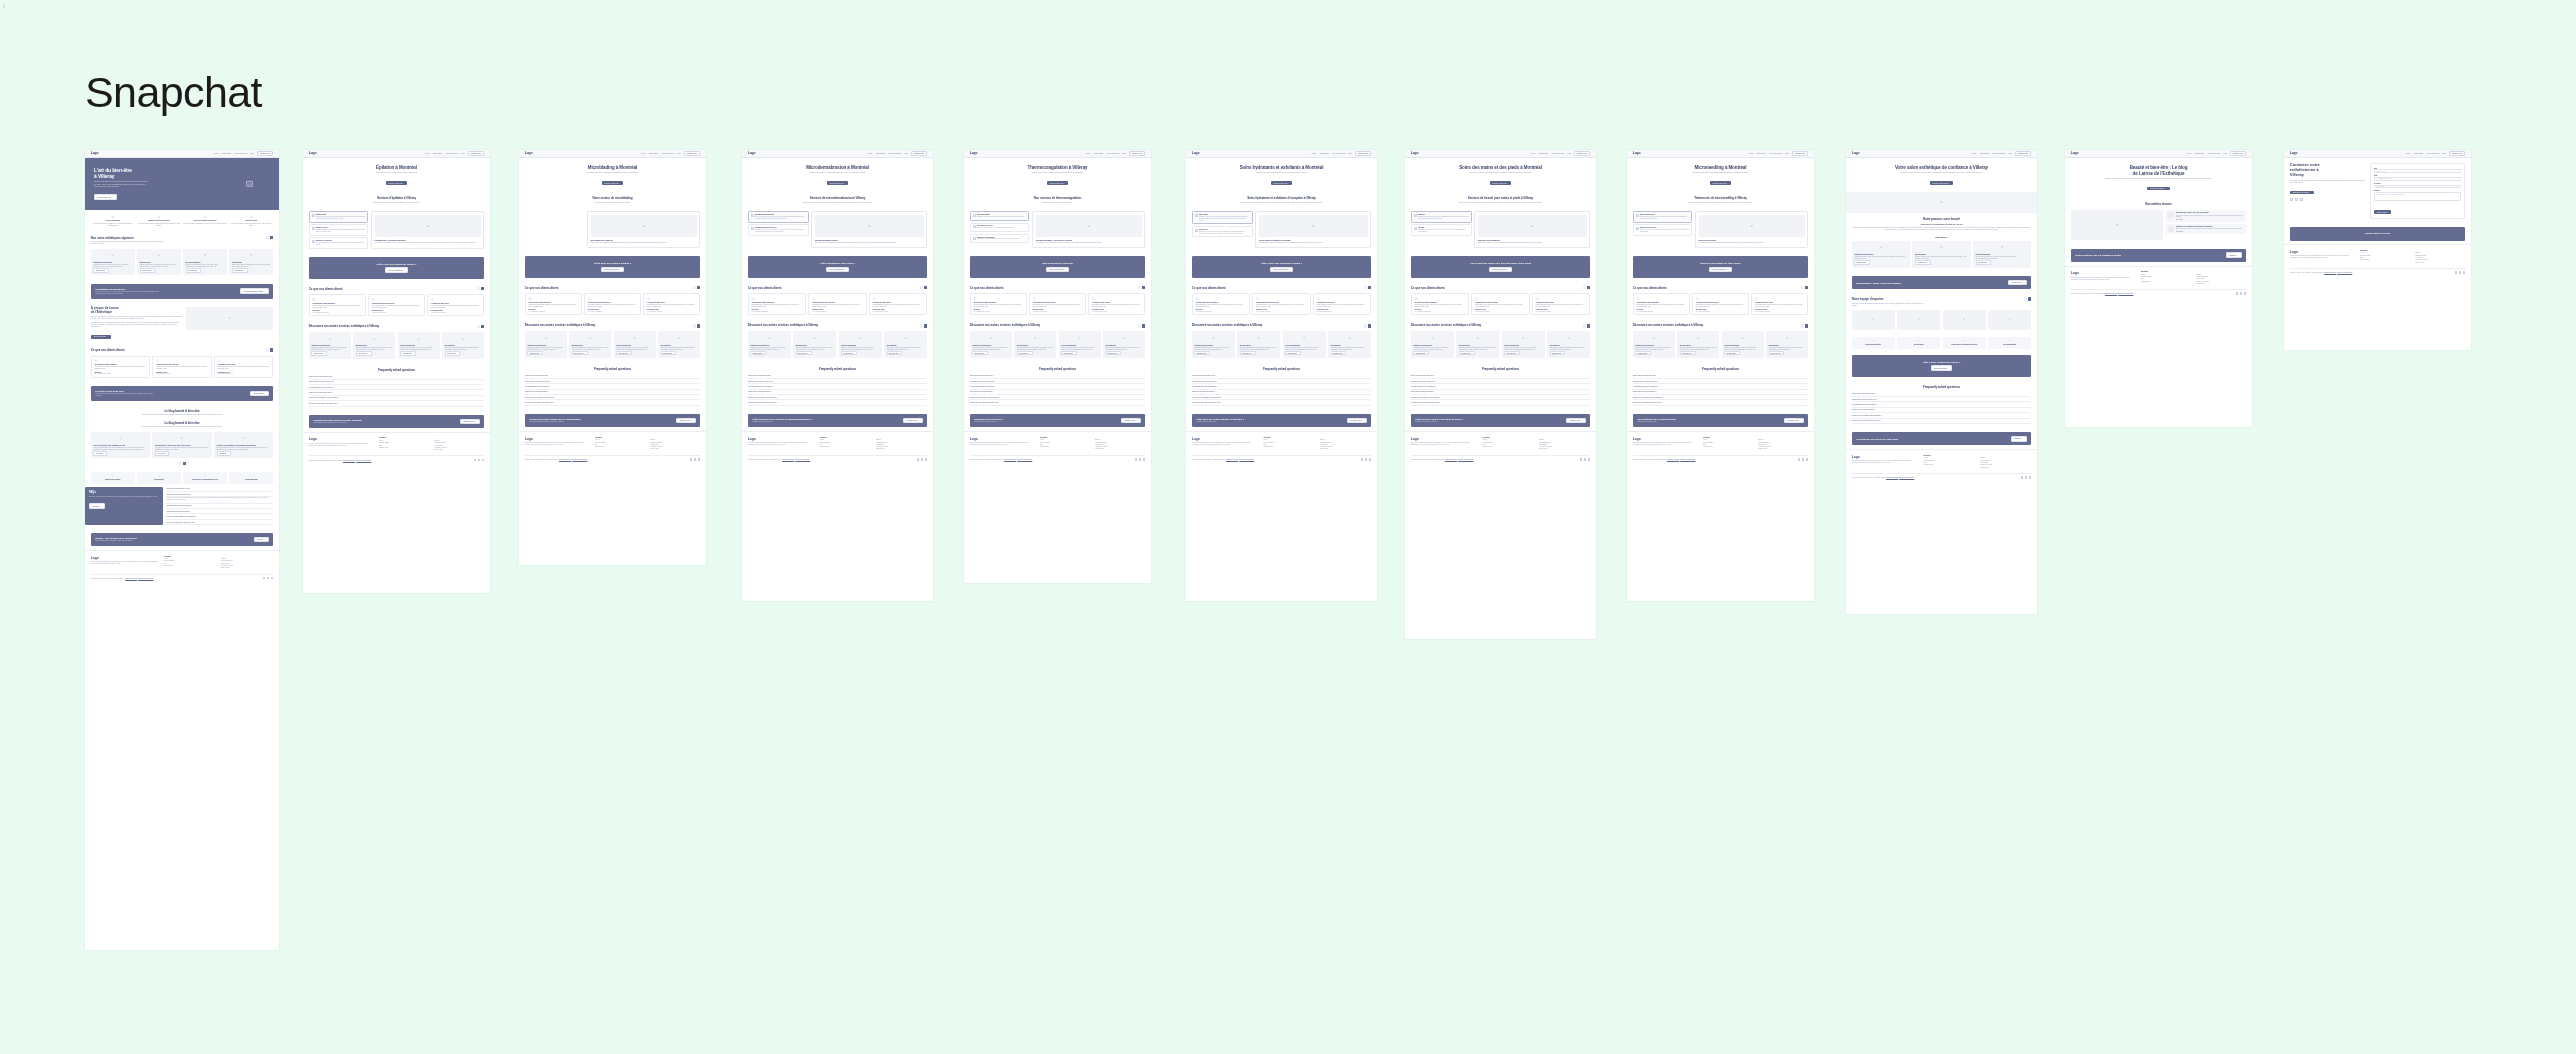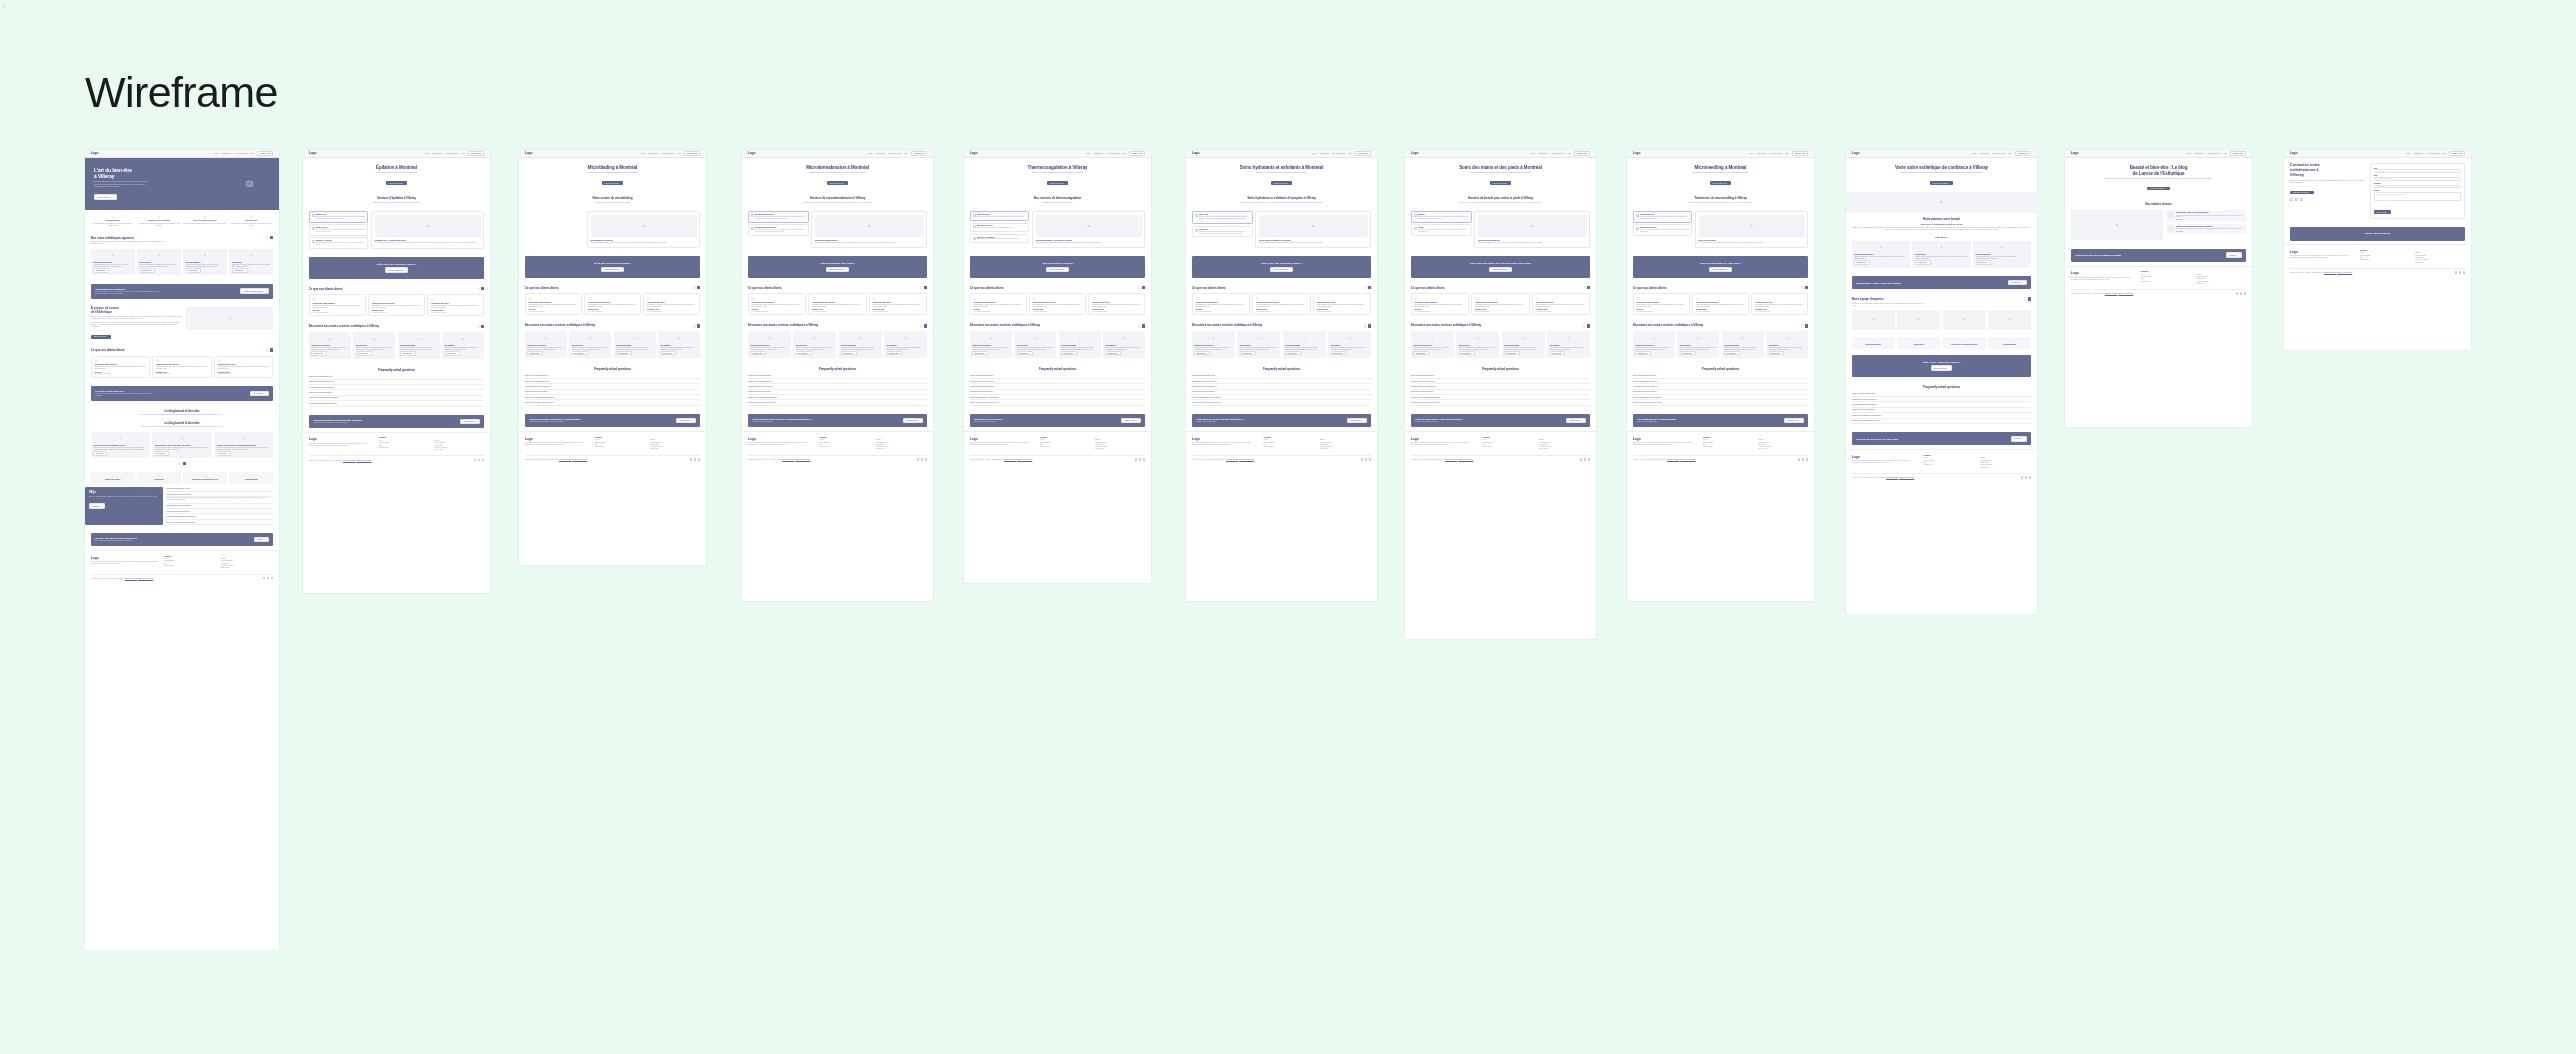--- a/index.html
+++ b/index.html
@@ -187,21 +187,21 @@
   .teamgrid { display:flex; gap:2.3px; margin-top:3.2px;}
   .tm { flex:1; background:#f1f3f7; border-radius:1.3px; height:19.3px; display:flex;align-items:center;justify-content:center;color:#c0c6d8;font-size:2.6px;}
 
   .map-banner { background:#646d91; border-radius:1.3px; margin:3.9px 5.8px; padding:5.2px; text-align:center;}
   .map-banner h3 { color:#fff;font-size:2.4px;font-weight:700;}
 </style>
 </head>
 <body>
 
 <div class="corner-mark">1</div>
-<div class="page-title">Wireframe</div>
+<div class="page-title">Snapchat</div>
 
 <div id="board">
     <div class="mock" style="left: 85px; top: 150px; width: 194px; height: 800px;">
       <div class="nav">
     <div class="nav-logo">Logo</div>
     <div class="nav-right">
       <div class="nav-link">Accueil</div>
           <div class="nav-link">Traitements ▾</div>
           <div class="nav-link">Qui nous sommes</div>
           <div class="nav-link">Blog</div>

